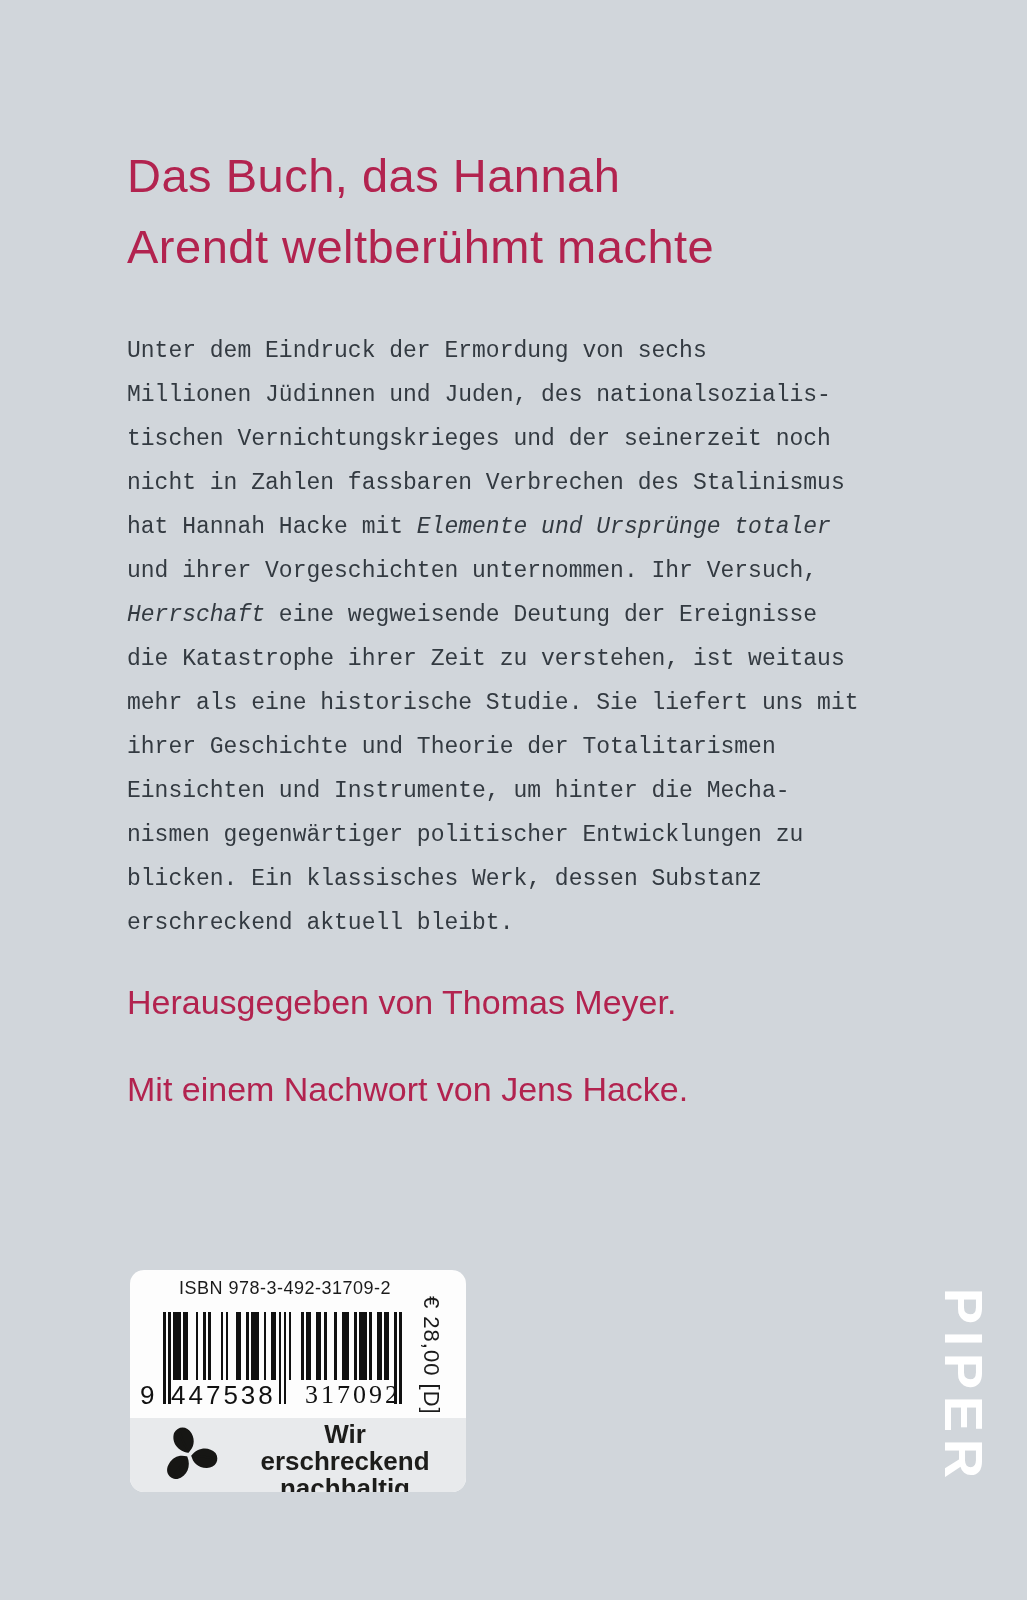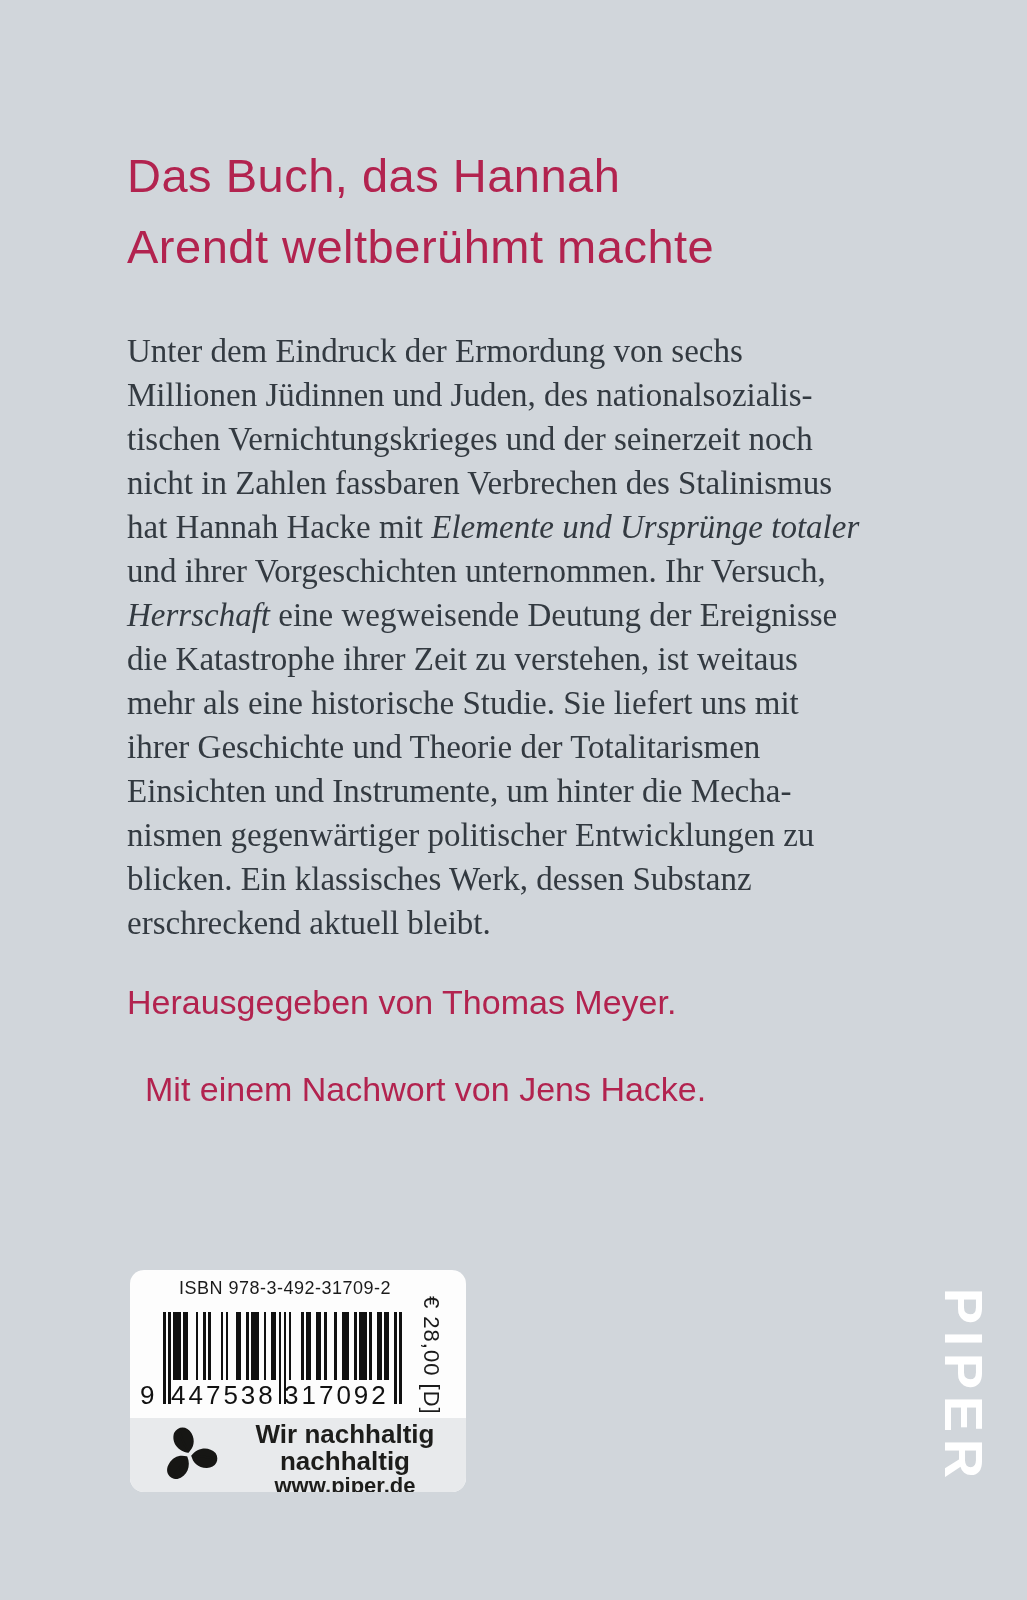--- a/index.html
+++ b/index.html
@@ -17,37 +17,37 @@
     font-family:"Liberation Sans", sans-serif;
     font-weight:300;
     font-size:47px;line-height:71px;
     letter-spacing:0.5px;
     color:#b2234f;
     white-space:nowrap;
   }
   
   .blurb{
     position:absolute;left:127px;top:329px;
-    font-family:Liberation Serif, serif;
-    font-size:33px;line-height:44px;
+    font-family:Liberation Mono, monospace;
+    font-size:23px;line-height:44px;
     color:#333a41;
     white-space:nowrap;
   }
   .blurb .it{font-style:italic;margin-top:23px;}
   
   .credit{
     position:absolute;left:127px;
     font-family:Liberation Sans, sans-serif;
     font-weight:300;
     font-size:34px;line-height:40px;
     color:#b2234f;
     white-space:nowrap;
   }
   .credit.editor{top:982px;}
-  .credit.afterword{top:1069px;margin-left:18px;}
+  .credit.afterword{top:1069px;}
   
   .sticker{
     position:absolute;left:130px;top:1270px;
     width:336px;height:222px;
     background:#fdfdfd;
     border-radius:14px;
     overflow:hidden;
   }
   .isbn-line{
     position:absolute;left:0;top:8px;width:310px;
@@ -64,21 +64,21 @@
   .barcode .mod{width:2.52px;height:68px;flex:none;background:transparent;}
   .barcode .mod.bar{background:#111;}
   .barcode .mod.tall{height:92px;}
   .bc-digits{
     position:absolute;top:110px;
     font-size:26px;color:#111;
     font-family:"Liberation Sans", sans-serif;
   }
   .bc-first{left:10px;}
   .bc-left{left:41px;width:104px;text-align:center;letter-spacing:3px;}
-  .bc-right{left:154px;width:104px;text-align:left;letter-spacing:3px;}
+  .bc-right{left:167px;width:104px;text-align:right;letter-spacing:3px;font-family:Liberation Serif, serif;}
   .price{
     position:absolute;left:288px;top:26px;
     writing-mode:vertical-rl;text-orientation:mixed;
     font-size:22px;font-weight:400;
     color:#1b1b1b;
     letter-spacing:1px;
     white-space:nowrap;
   }
   .eco-band{
     position:absolute;left:0;bottom:0;
@@ -256,21 +256,21 @@
               </g>
               <g transform="rotate(240) translate(0,-17)">
                 <path d="M0 14 C -11 9 -16 -4 -9 -14 C -2 -21 9 -18 11 -7 C 13 3 8 11 0 14 Z"></path>
                 <path d="M0 14 C -2 7 -4 -2 -3 -12 L -1 -12 C -1 -3 0 6 2 13 Z"></path>
               </g>
             </g>
           </g>
         </svg>
       </span>
       <div class="eco-text">
-        <div class="l1">Wir nachhaltig</div>
+        <div class="l1">Wir erschreckend</div>
         <div class="l2">nachhaltig</div>
         <div class="l3">www.piper.de</div>
       </div>
     </div>
   </div>
 
   <div class="piper-logo">PIPER</div>
 
 </div>
 

